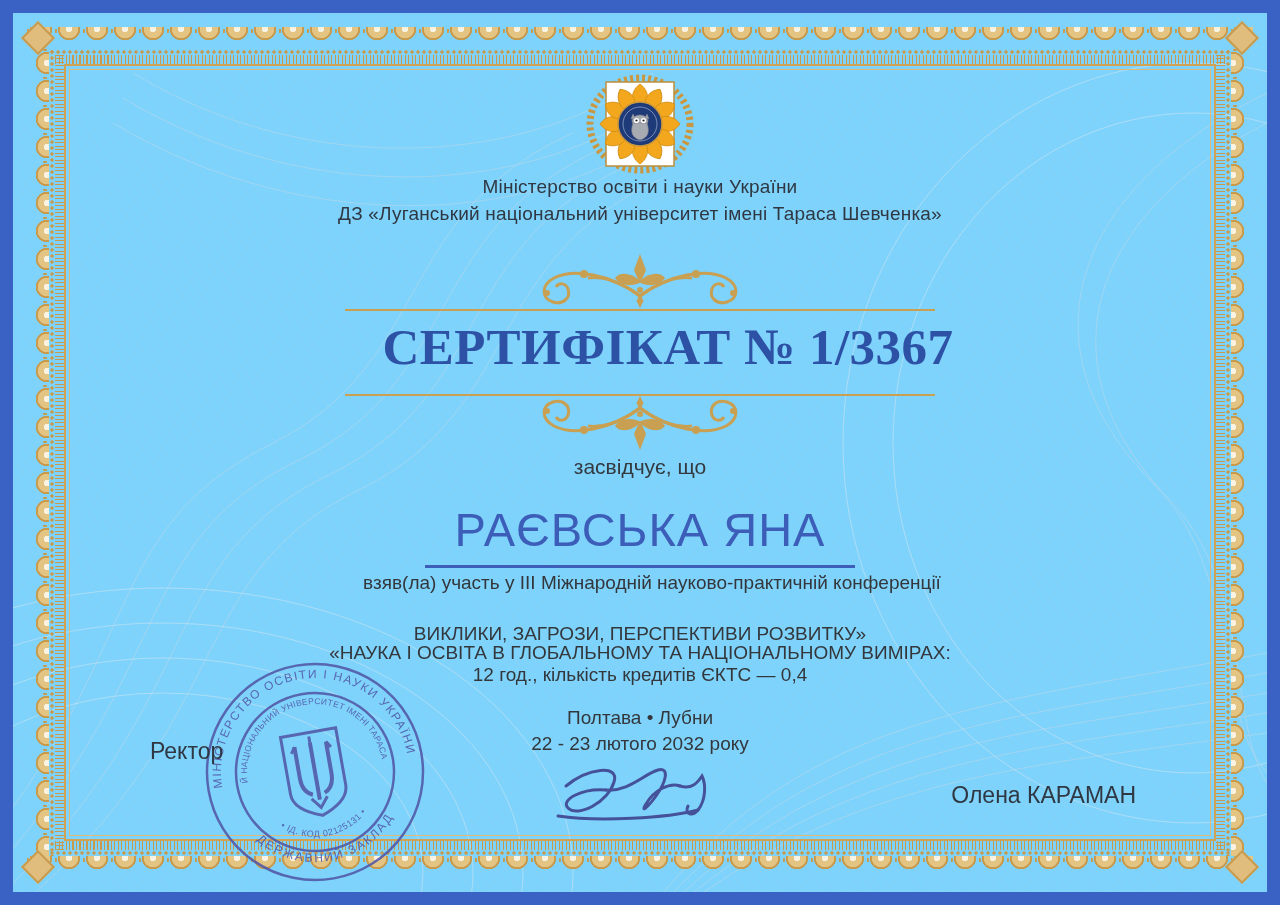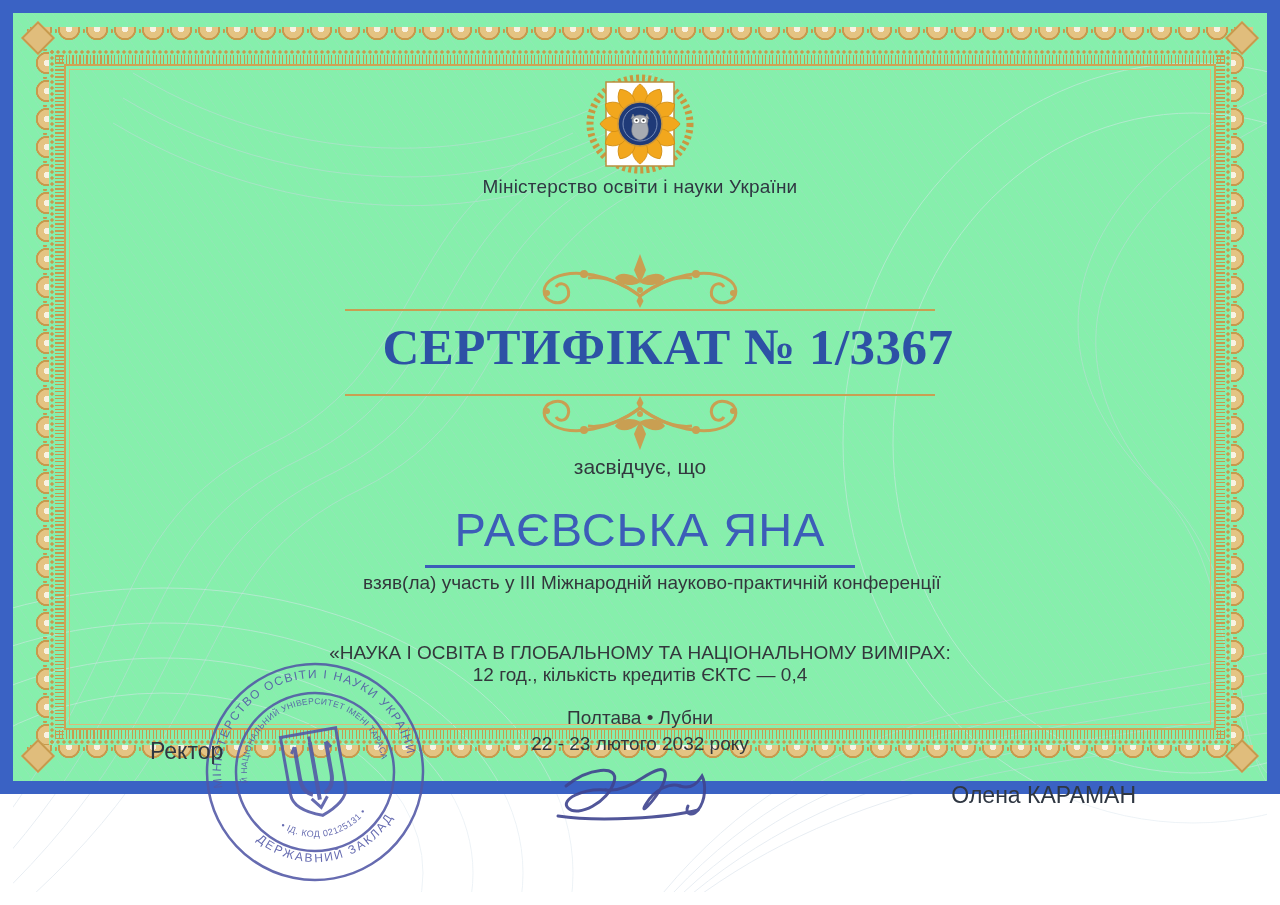--- a/index.html
+++ b/index.html
@@ -1,17 +1,17 @@
 <!DOCTYPE html>
 <html><head>
 <meta charset="utf-8">
 <style>
   html,body{margin:0;padding:0;background:#fff;}
   body{width:1280px;height:905px;overflow:hidden;font-family:"Liberation Sans",sans-serif;}
-  .certificate{position:relative;width:1280px;height:794px;background:#86efac;}
+  .certificate{position:relative;width:1280px;height:905px;background:#7dd3fc;}
 
   
   .blue-frame{position:absolute;inset:0;border:13px solid #3a62c4;box-sizing:border-box;z-index:3;pointer-events:none;}
 
   
   .guilloche{position:absolute;inset:13px;z-index:0;}
   .hatch{position:absolute;inset:13px;z-index:0;
     background:repeating-linear-gradient(55deg,rgba(186,199,214,0.13) 0 1px,transparent 1px 8px);}
 
   
@@ -182,20 +182,21 @@
         <ellipse cx="56" cy="47" rx="8" ry="6"></ellipse>
         <path d="M49,49 C46,58 48,64 56,66 C64,64 66,58 63,49 Z"></path>
       </g>
       <circle cx="52.5" cy="46.5" r="2.6" fill="#ffffff"></circle>
         <circle cx="59.5" cy="46.5" r="2.6" fill="#ffffff"></circle>
       <circle cx="52.5" cy="46.5" r="1.1" fill="#222"></circle>
         <circle cx="59.5" cy="46.5" r="1.1" fill="#222"></circle>
     </svg>
 
     <div class="centered org-line org-1">Міністерство освіти і науки України</div>
+    <div class="centered org-line org-2">ДЗ «Луганський національний університет імені Тараса Шевченка»</div>
 
     <div class="rule rule-top"></div>
     <svg class="flourish flourish-top" width="240" height="58" viewBox="0 0 240 58">
       <g fill="none" stroke="#c99f52" stroke-width="3">
         <path d="M120,44 C150,22 186,16 206,26 C219,33 219,46 207,50 C197,53 189,46 192,37 C194,31 201,30 204,35"></path>
         <path d="M120,44 C90,22 54,16 34,26 C21,33 21,46 33,50 C43,53 51,46 48,37 C46,31 39,30 36,35"></path>
         <path d="M120,44 C138,30 158,24 172,26"></path>
         <path d="M120,44 C102,30 82,24 68,26"></path>
       </g>
       <g fill="#c99f52">
@@ -234,20 +235,21 @@
       </g>
     </svg>
 
     <div class="centered certifies">засвідчує, що</div>
     <div class="centered name-wrap">
       <span class="name-inner"><span class="name">РАЄВСЬКА ЯНА</span></span>
     </div>
 
     <div class="centered line-participation">взяв(ла) участь у ІІІ Міжнародній науково-практичній конференції</div>
     <div class="centered line-conf1">«НАУКА І ОСВІТА В ГЛОБАЛЬНОМУ ТА НАЦІОНАЛЬНОМУ ВИМІРАХ:</div>
+    <div class="centered line-conf2">ВИКЛИКИ, ЗАГРОЗИ, ПЕРСПЕКТИВИ РОЗВИТКУ»</div>
     <div class="centered line-credits">12 год., кількість кредитів ЄКТС — 0,4</div>
     <div class="centered line-location">Полтава • Лубни</div>
     <div class="centered line-date">22 - 23 лютого 2032 року</div>
 
     <svg class="stamp" width="224" height="224" viewBox="0 0 224 224" style="transform:rotate(-10deg);">
       <g stroke="#5157a6" fill="none">
         <circle cx="112" cy="112" r="108" stroke-width="2.5"></circle>
         <circle cx="112" cy="112" r="79" stroke-width="2.5"></circle>
       </g>
       <defs>

